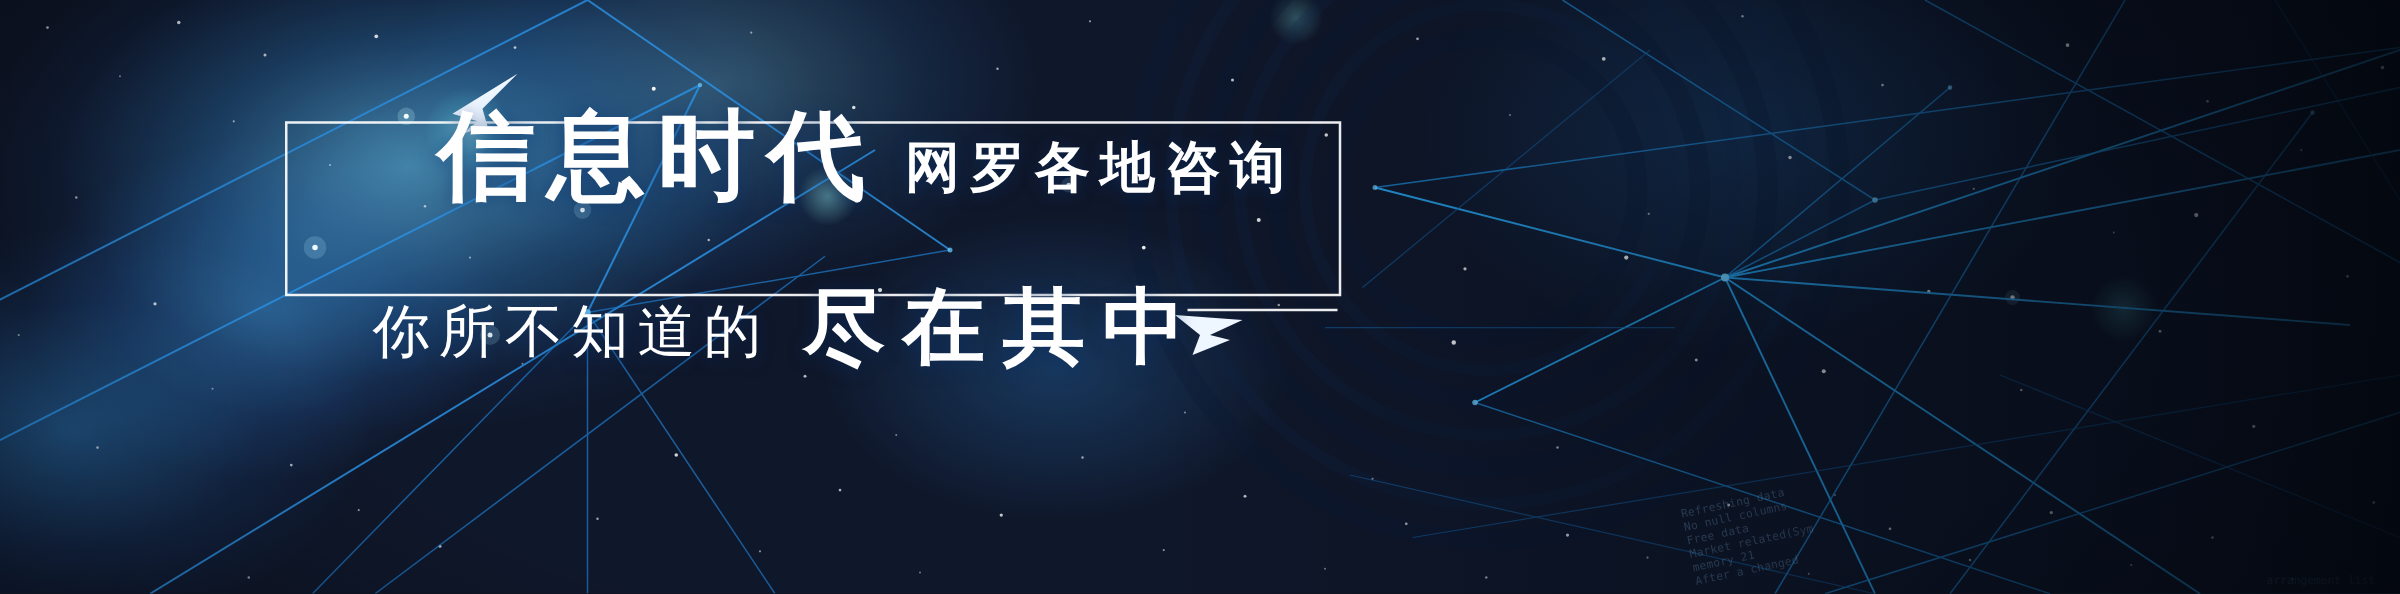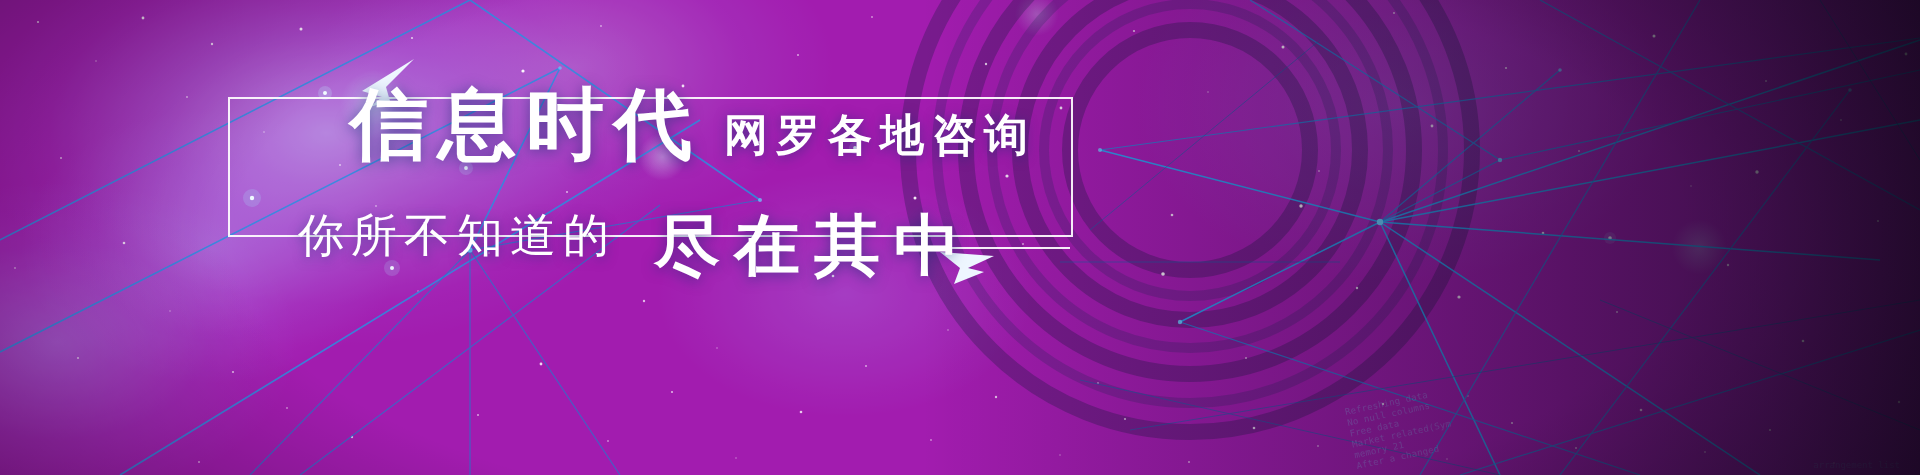--- a/index.html
+++ b/index.html
@@ -6,21 +6,21 @@
     margin: 0;
     padding: 0;
     background: #05080f;
   }
   #banner {
     position: relative;
     width: 1920px;
     height: 475px;
     overflow: hidden;
     font-family: "Liberation Sans", "DejaVu Sans", sans-serif;
-    background: #a21caf;
+    background: #0f172a;
   }
 
   
   .layer { position: absolute; inset: 0; }
 
   
   .bg-base {
     background:
       radial-gradient(ellipse 900px 560px at 20% 42%, #1a6fc4 0%, #13529a8 28%, #0b2e62 55%, #061a38 78%, #04101f 100%),
       radial-gradient(ellipse 1100px 600px at 62% 30%, #0d3a77 0%, #08203f 50%, #040d1c 100%),
@@ -166,41 +166,41 @@
     margin-left: 22px;
     margin-bottom: 6px;
     text-shadow: 0 2px 12px rgba(10,50,110,0.5);
     white-space: nowrap;
   }
 
   
   .row2 {
     position: absolute;
     left: 298px;
-    top: 212px;
+    top: 228px;
     display: flex;
-    align-items: flex-start;
+    align-items: flex-end;
   }
   .headline-lead {
     font-size: 46px;
     font-weight: 400;
     color: #ffffff;
     letter-spacing: 7px;
     line-height: 1;
     margin-bottom: 6px;
     text-shadow: 0 2px 12px rgba(10,50,110,0.5);
     white-space: nowrap;
   }
   .headline-accent {
     font-size: 66px;
     font-weight: 700;
     color: #ffffff;
     letter-spacing: 14px;
     line-height: 1;
-    margin-left: 38px;
+    margin-left: 26px;
     text-shadow: 0 2px 14px rgba(10,50,110,0.55);
     white-space: nowrap;
   }
 </style>
 </head>
 <body>
 
 <div id="banner">
 
   <div class="layer bg-base"></div>

